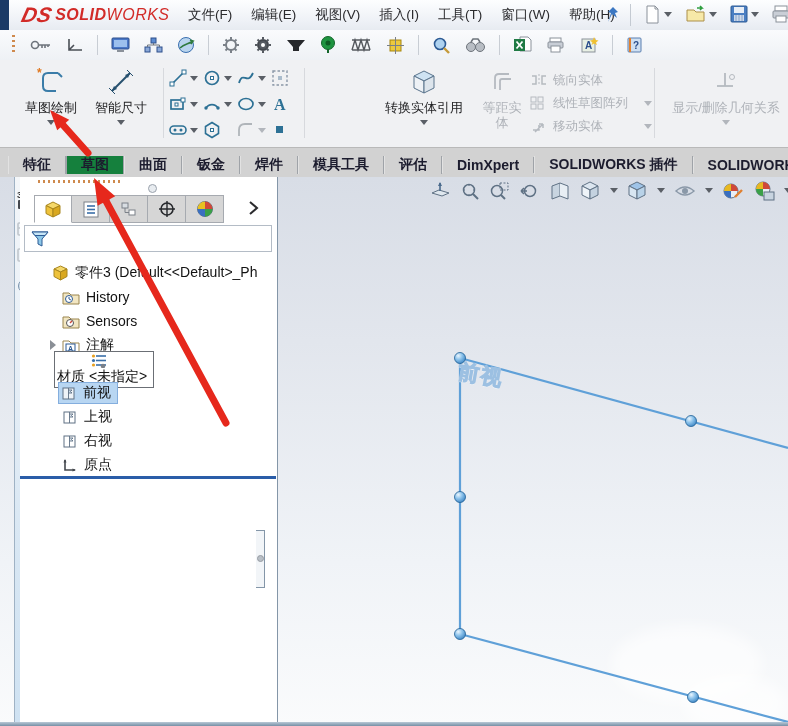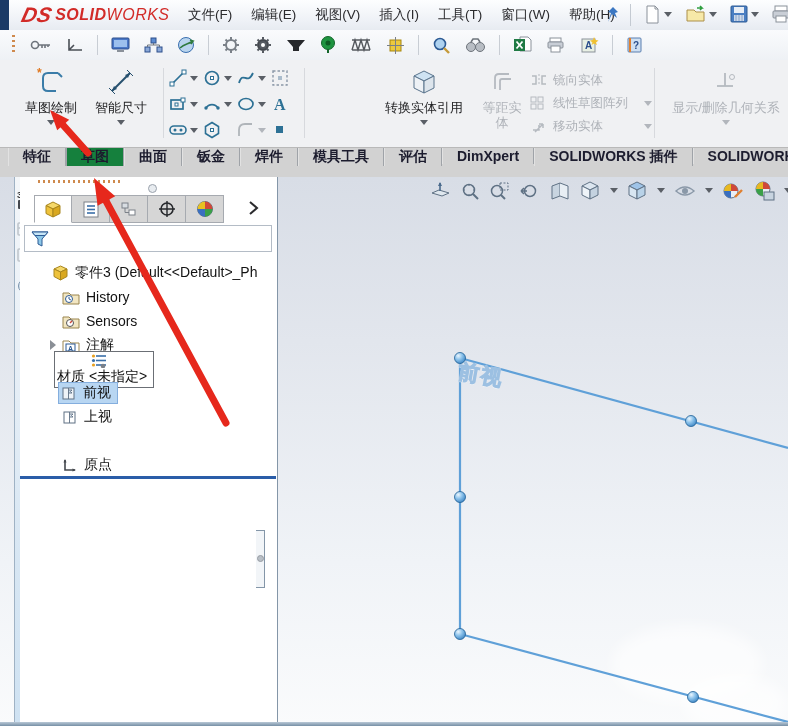--- a/index.html
+++ b/index.html
@@ -38,21 +38,21 @@
   .rbig .ric{height:36px;display:flex;align-items:center;justify-content:center;}
   .rbig .rlb{font-size:13px;color:#1d1d1f;line-height:15px;text-align:center;white-space:nowrap;}
   .rbig .rlb.wrap{white-space:normal;width:44px;}
   .rbig .rcar{margin-top:5px;}
   .rbig.dis .rlb{color:#aeb2b8;}
   .scell{position:absolute;width:33px;height:24px;display:flex;align-items:center;gap:2px;}
   .srow{position:absolute;left:530px;width:122px;height:20px;display:flex;align-items:center;gap:5px;color:#aeb2b8;font-size:12.5px;white-space:nowrap;}
   .srow .caret{margin-left:auto;}
   
   #tabbar{left:0;top:147px;width:788px;height:34px;background:#d2d2d2;border-top:1px solid #b9b9b9;
-          display:flex;align-items:flex-start;padding-left:8px;box-sizing:border-box;}
+          display:flex;align-items:center;padding-left:8px;box-sizing:border-box;}
   .tab{display:flex;align-items:center;padding:0 14px;font-size:14px;font-weight:600;color:#1c1c2e;
        border-right:1px solid #9fa3a8;border-left:1px solid #e2e2e2;white-space:nowrap;}
   .tab.active{background:#15803d;border-left:1px solid #9fa3a8;}
   
   #workspace{left:0;top:177px;width:788px;height:549px;}
   #graphics{left:0;top:0;width:788px;height:549px;
      background:linear-gradient(180deg,#d8dde6 0%,#e2e6ed 30%,#f0f3f7 70%,#fafbfc 100%);}
   #hud{left:430px;top:3px;display:flex;align-items:center;gap:9px;}
   .blob{position:absolute;background:rgba(255,255,255,.6);border-radius:50%;filter:blur(7px);}
   #plane-label{left:458px;top:184px;font-size:21px;font-weight:bold;color:#cadbee;
@@ -666,20 +666,28 @@
 
     <div class="trow" style="top:228px">
       <span style="width:42px"></span>
       <svg class="ticon" width="16" height="15">
         <rect x="2" y="2" width="11" height="11" fill="#fff" stroke="#5f7184"></rect>
         <path d="M7.5 2 V13 M7.5 4 L11 4 L9.5 5.5 L11 7 L7.5 7" fill="#dce6ee" stroke="#5f7184" stroke-width="0.9"></path>
       </svg>
       <span>上视</span>
     </div>
 
+    <div class="trow" style="top:252px">
+      <span style="width:42px"></span>
+      <svg class="ticon" width="16" height="15">
+        <rect x="2" y="2" width="11" height="11" fill="#fff" stroke="#5f7184"></rect>
+        <path d="M7.5 2 V13 M7.5 4 L11 4 L9.5 5.5 L11 7 L7.5 7" fill="#dce6ee" stroke="#5f7184" stroke-width="0.9"></path>
+      </svg>
+      <span>右视</span>
+    </div>
 
     <div class="trow" style="top:276px">
       <span style="width:42px"></span>
       <svg class="ticon" width="16" height="15">
         <path d="M3 2 V12 H13" fill="none" stroke="#44484e" stroke-width="1.6"></path>
         <path d="M3 1 L1.5 4.5 L4.5 4.5 Z" fill="#44484e"></path>
         <path d="M14 12 L10.5 10.5 L10.5 13.5 Z" fill="#44484e"></path>
       </svg>
       <span>原点</span>
     </div>

